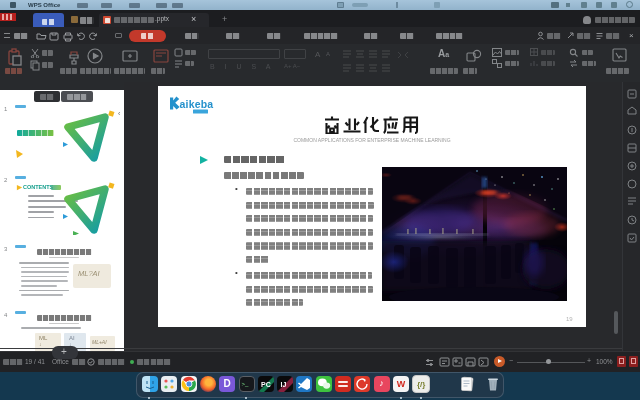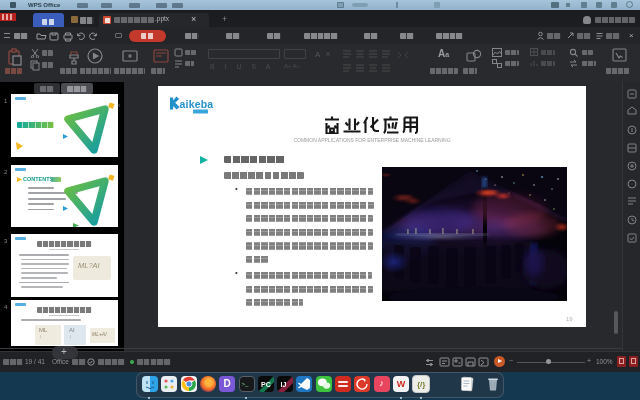--- a/index.html
+++ b/index.html
@@ -17,21 +17,21 @@
   .xz { height:5.5px; background:repeating-linear-gradient(90deg, rgba(95,97,100,.6) 0 4.9px, rgba(95,97,100,0) 4.9px 6.1px); }
   
   .tz { height:7.2px; background:repeating-linear-gradient(0deg, rgba(255,255,255,.22) 0 1px, rgba(255,255,255,0) 1px 3.6px, rgba(255,255,255,.22) 3.6px 4.6px, rgba(255,255,255,0) 4.6px 7.2px), repeating-linear-gradient(90deg, rgba(50,50,50,.62) 0 6.35px, rgba(50,50,50,0) 6.35px 7.6px); }
   #sysbar { position:absolute; left:0; top:0; width:640px; height:10px;
     background:linear-gradient(#a6c4da,#92b3cb); }
   #win { position:absolute; left:0; top:10px; width:640px; height:362px; background:#242528; }
   #titlebar { position:absolute; left:0; top:0; width:640px; height:17px; background:#1c1d20; }
   #menubar { position:absolute; left:0; top:17px; width:640px; height:17px; background:#242528; }
   #ribbon { position:absolute; left:0; top:34px; width:640px; height:48px; background:#282a2d; border-bottom:1px solid #1a1b1d; }
   #ribbon svg { opacity:.8; }
-  #panel { position:absolute; left:0; top:72px; width:124px; height:269px; background:#000000; }
+  #panel { position:absolute; left:0; top:80px; width:124px; height:269px; background:#ffffff; }
   #canvas { position:absolute; left:124px; top:72px; width:498px; height:269px; background:#28292c; }
   #sidebar { position:absolute; left:622px; top:72px; width:18px; height:269px; background:#26272a; border-left:1px solid #333539; }
   #statusbar { position:absolute; left:0; top:341px; width:640px; height:21px; background:#212225; border-top:1px solid #323336; }
   #slide { position:absolute; left:34px; top:4px; width:428px; height:241px; background:#ffffff; }
   #dock { position:absolute; left:136px; top:372px; width:368px; height:26px;
     background:rgba(38,56,72,.72); border:1px solid rgba(150,170,188,.28); border-radius:7px; }
   .dicon { position:absolute; top:3px; width:16px; height:16px; border-radius:4px; overflow:hidden; }
 </style>
 </head>
 <body>

